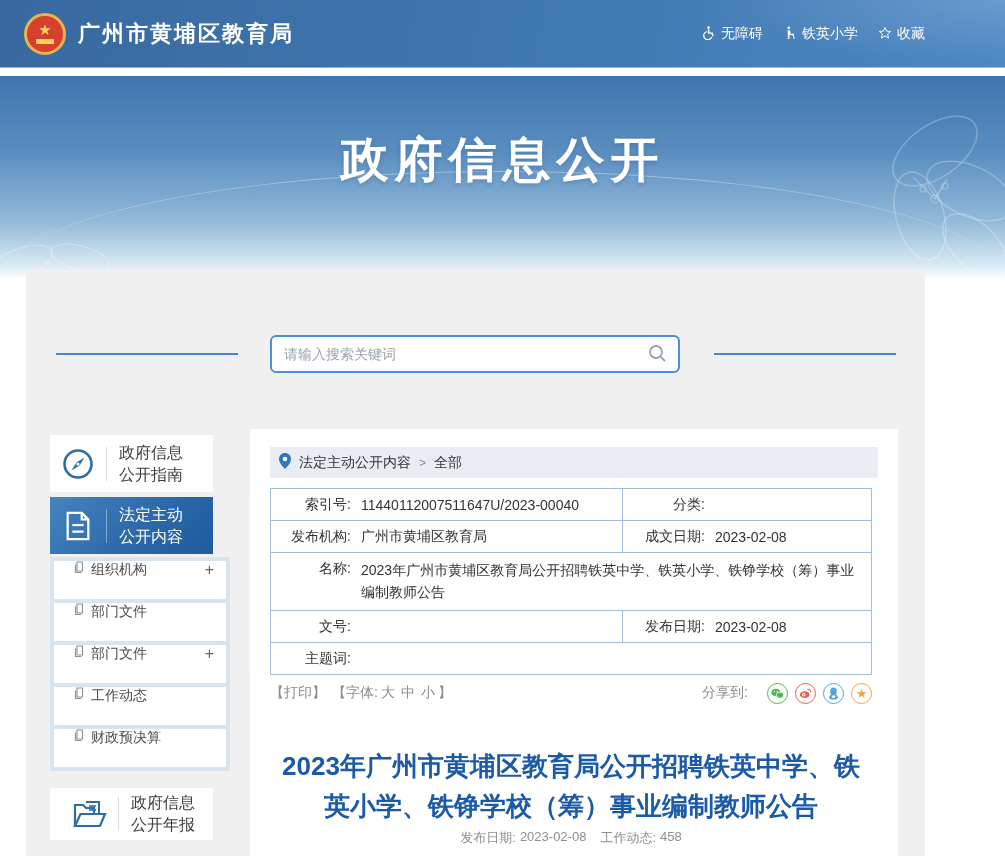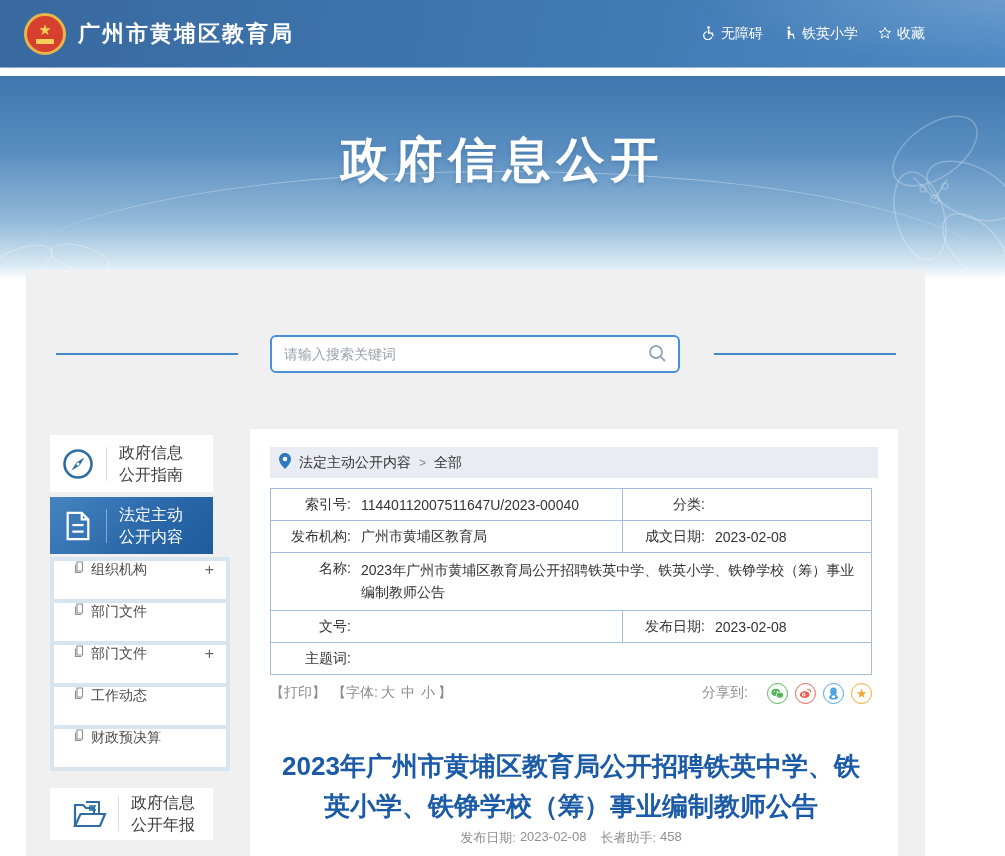--- a/index.html
+++ b/index.html
@@ -383,18 +383,18 @@
   </div>
 
   <div class="article-title">2023年广州市黄埔区教育局公开招聘铁英中学、铁英小学、铁铮学校（筹）事业编制教师公告</div>
 
   <div class="pub-info">
     <span class="pair">
       <span>发布日期:</span>
       <span>2023-02-08</span>
     </span>
     <span class="pair">
-      <span>长者助手:</span>
+      <span>工作动态:</span>
       <span>458</span>
     </span>
   </div>
 
 </div>
 
 </body></html>

